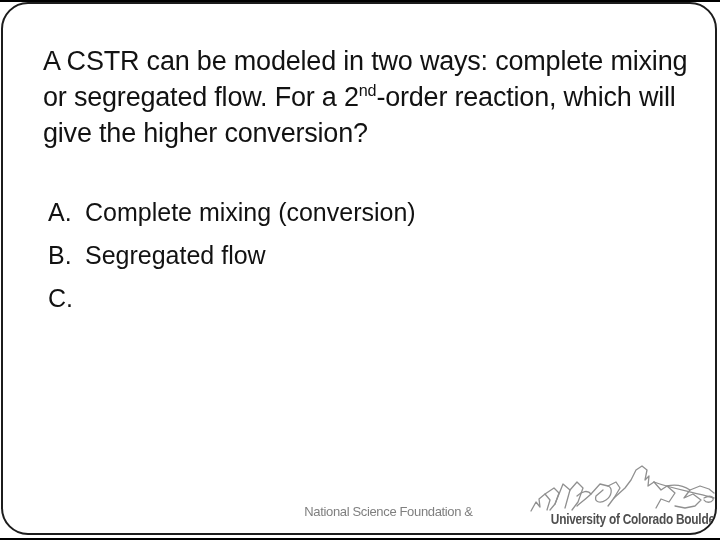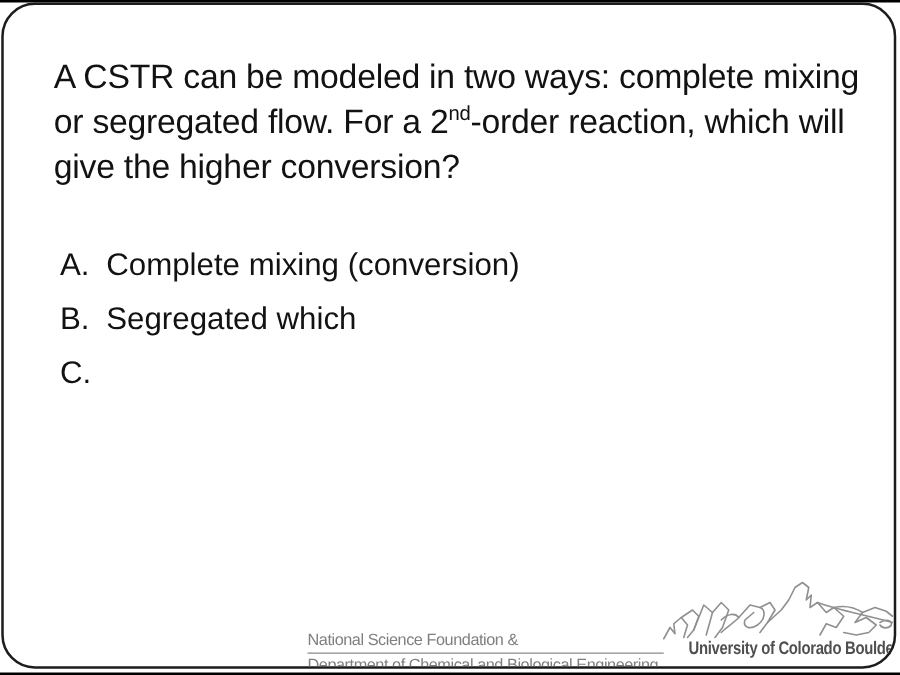--- a/index.html
+++ b/index.html
@@ -64,21 +64,21 @@
   }
   .option .letter {
     width: 37px;
     flex: 0 0 37px;
   }
   .credits {
     position: absolute;
     left: 243px;
     top: 498px;
     width: 285px;
-    text-align: left;
+    text-align: center;
     color: #7f7f7f;
     font-size: 13px;
     letter-spacing: -0.35px;
   }
   .credit-line1 { line-height: 20px; }
   .credit-line2 {
     border-top: 1px solid #8c8c8c;
     line-height: 15px;
     padding-top: 1px;
   }
@@ -116,30 +116,29 @@
 
     <p class="question"><span>A CSTR can be modeled in two ways: complete mixing or segregated flow. For a 2</span><sup>nd</sup><span>-order reaction, which will give the higher conversion?</span></p>
 
     <div class="options">
       <div class="option">
         <span class="letter">A.</span>
         <span class="opt-text">Complete mixing (conversion)</span>
       </div>
       <div class="option">
         <span class="letter">B.</span>
-        <span class="opt-text">Segregated which</span>
+        <span class="opt-text">Segregated flow</span>
       </div>
       <div class="option">
         <span class="letter">C.</span>
       </div>
     </div>
 
     <div class="credits">
       <div class="credit-line1">National Science Foundation &amp;</div>
-      <div class="credit-line2">Department of Chemical and Biological Engineering</div>
     </div>
 
     <svg class="mountains" viewBox="0 0 188 56" fill="none" stroke="#909090" stroke-width="1.3" stroke-linecap="round" stroke-linejoin="round">
       <path d="M3,53 L8,44 L12,49 L11,41 L17,36 L22,42 L19,52"></path>
       <path d="M17,36 L26,30 L31,35 L27,46 L22,52"></path>
       <path d="M27,46 L35,26 L42,32 L37,50"></path>
       <path d="M42,32 L49,24 L55,30 L50,44 L44,52"></path>
       <path d="M49,38 C54,33 60,32 63,36 C58,41 52,45 49,48"></path>
       <path d="M63,36 L72,26 L80,28 C85,30 84,38 78,42 C72,46 66,44 68,38 L75,32"></path>
       <path d="M80,28 L88,24 L92,30 L86,40 L80,48"></path>

